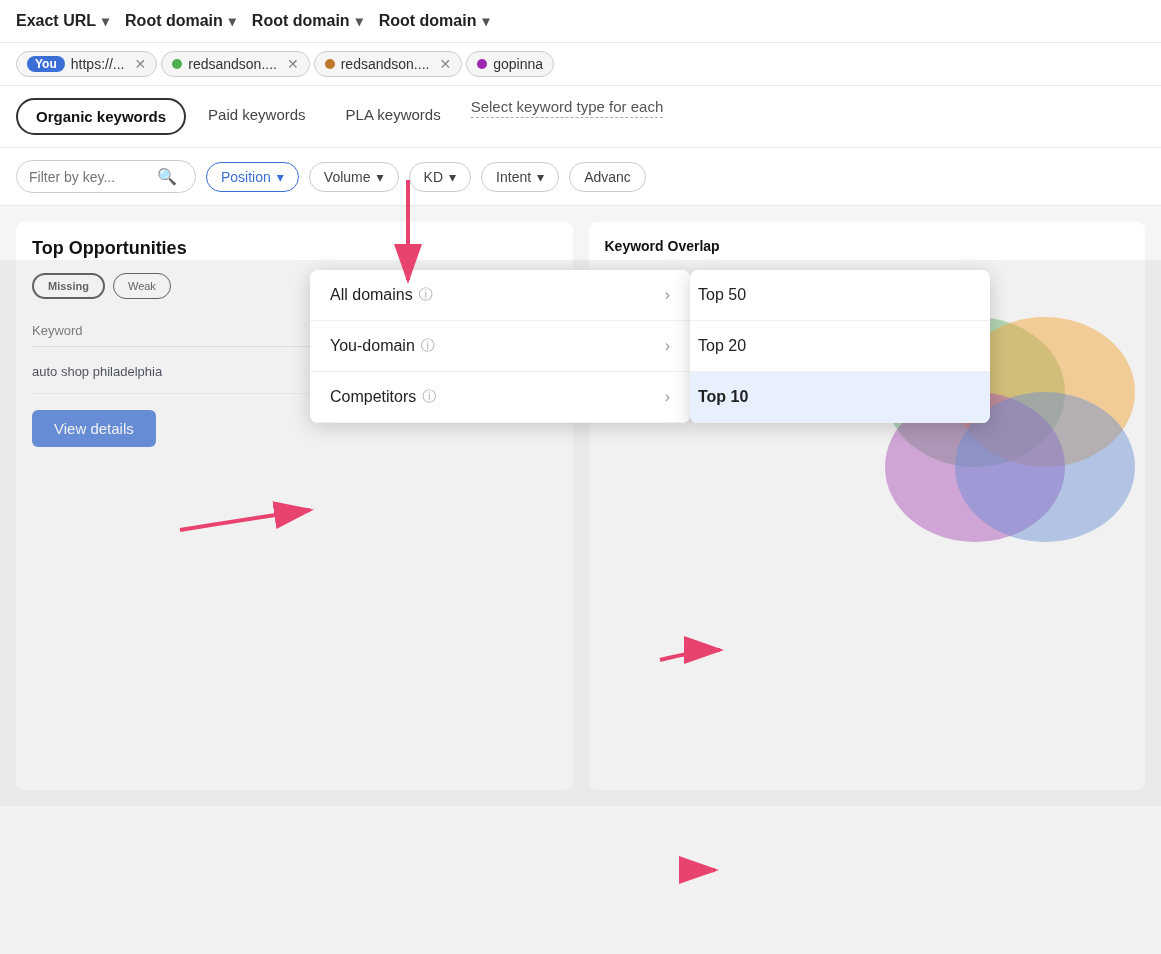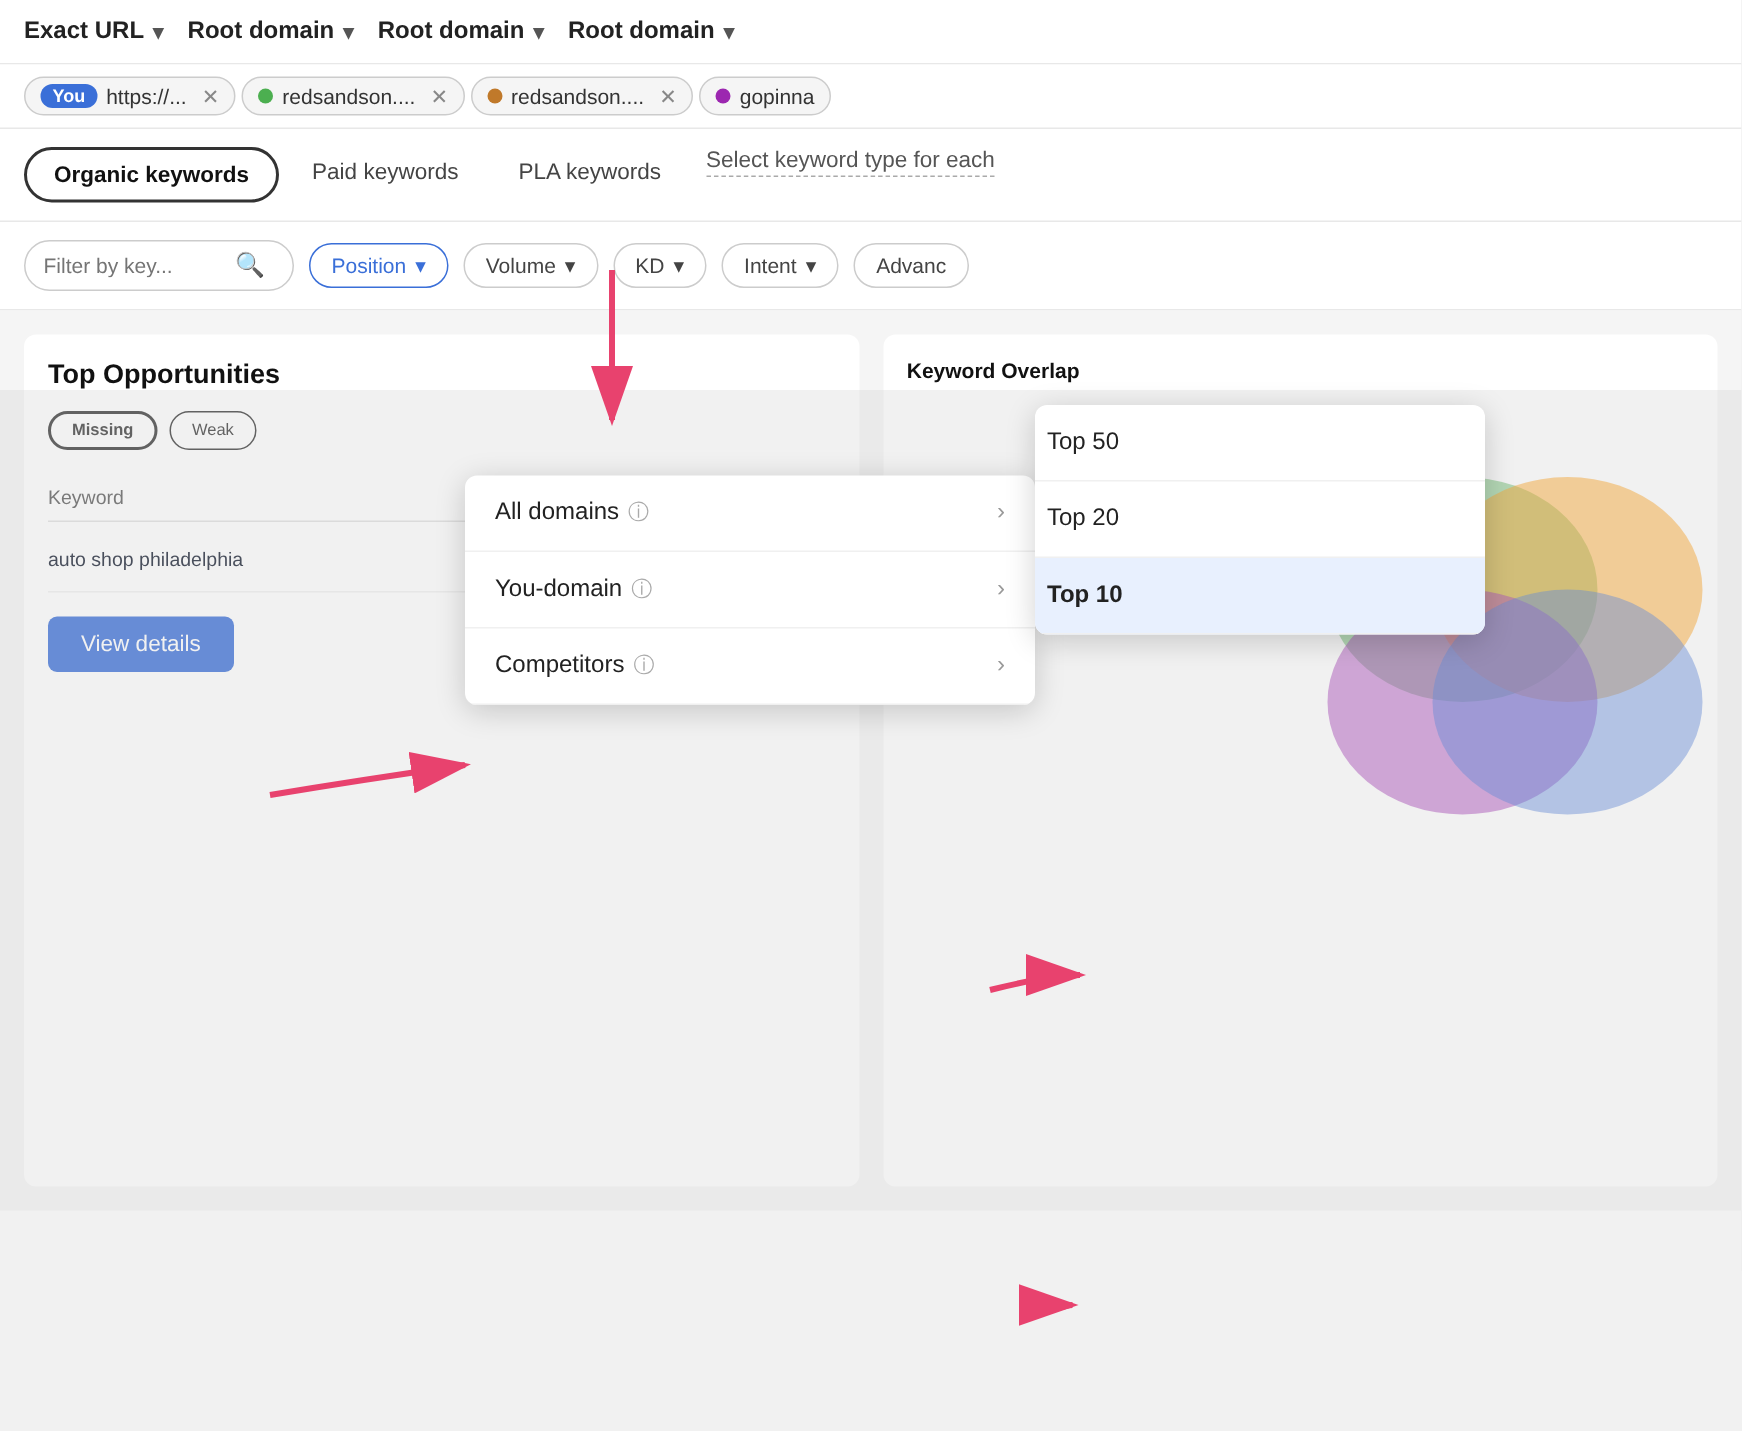--- a/index.html
+++ b/index.html
@@ -320,21 +320,20 @@
     .position-dropdown {
       position: absolute;
       top: 270px;
       left: 310px;
       width: 380px;
       background: #fff;
       border-radius: 8px;
       box-shadow: 0 4px 20px rgba(0,0,0,0.18);
       z-index: 100;
       overflow: hidden;
-      margin-top: 47px;
     }
 
     .pos-menu-item {
       display: flex;
       align-items: center;
       justify-content: space-between;
       padding: 16px 20px;
       font-size: 16px;
       color: #222;
       cursor: pointer;

